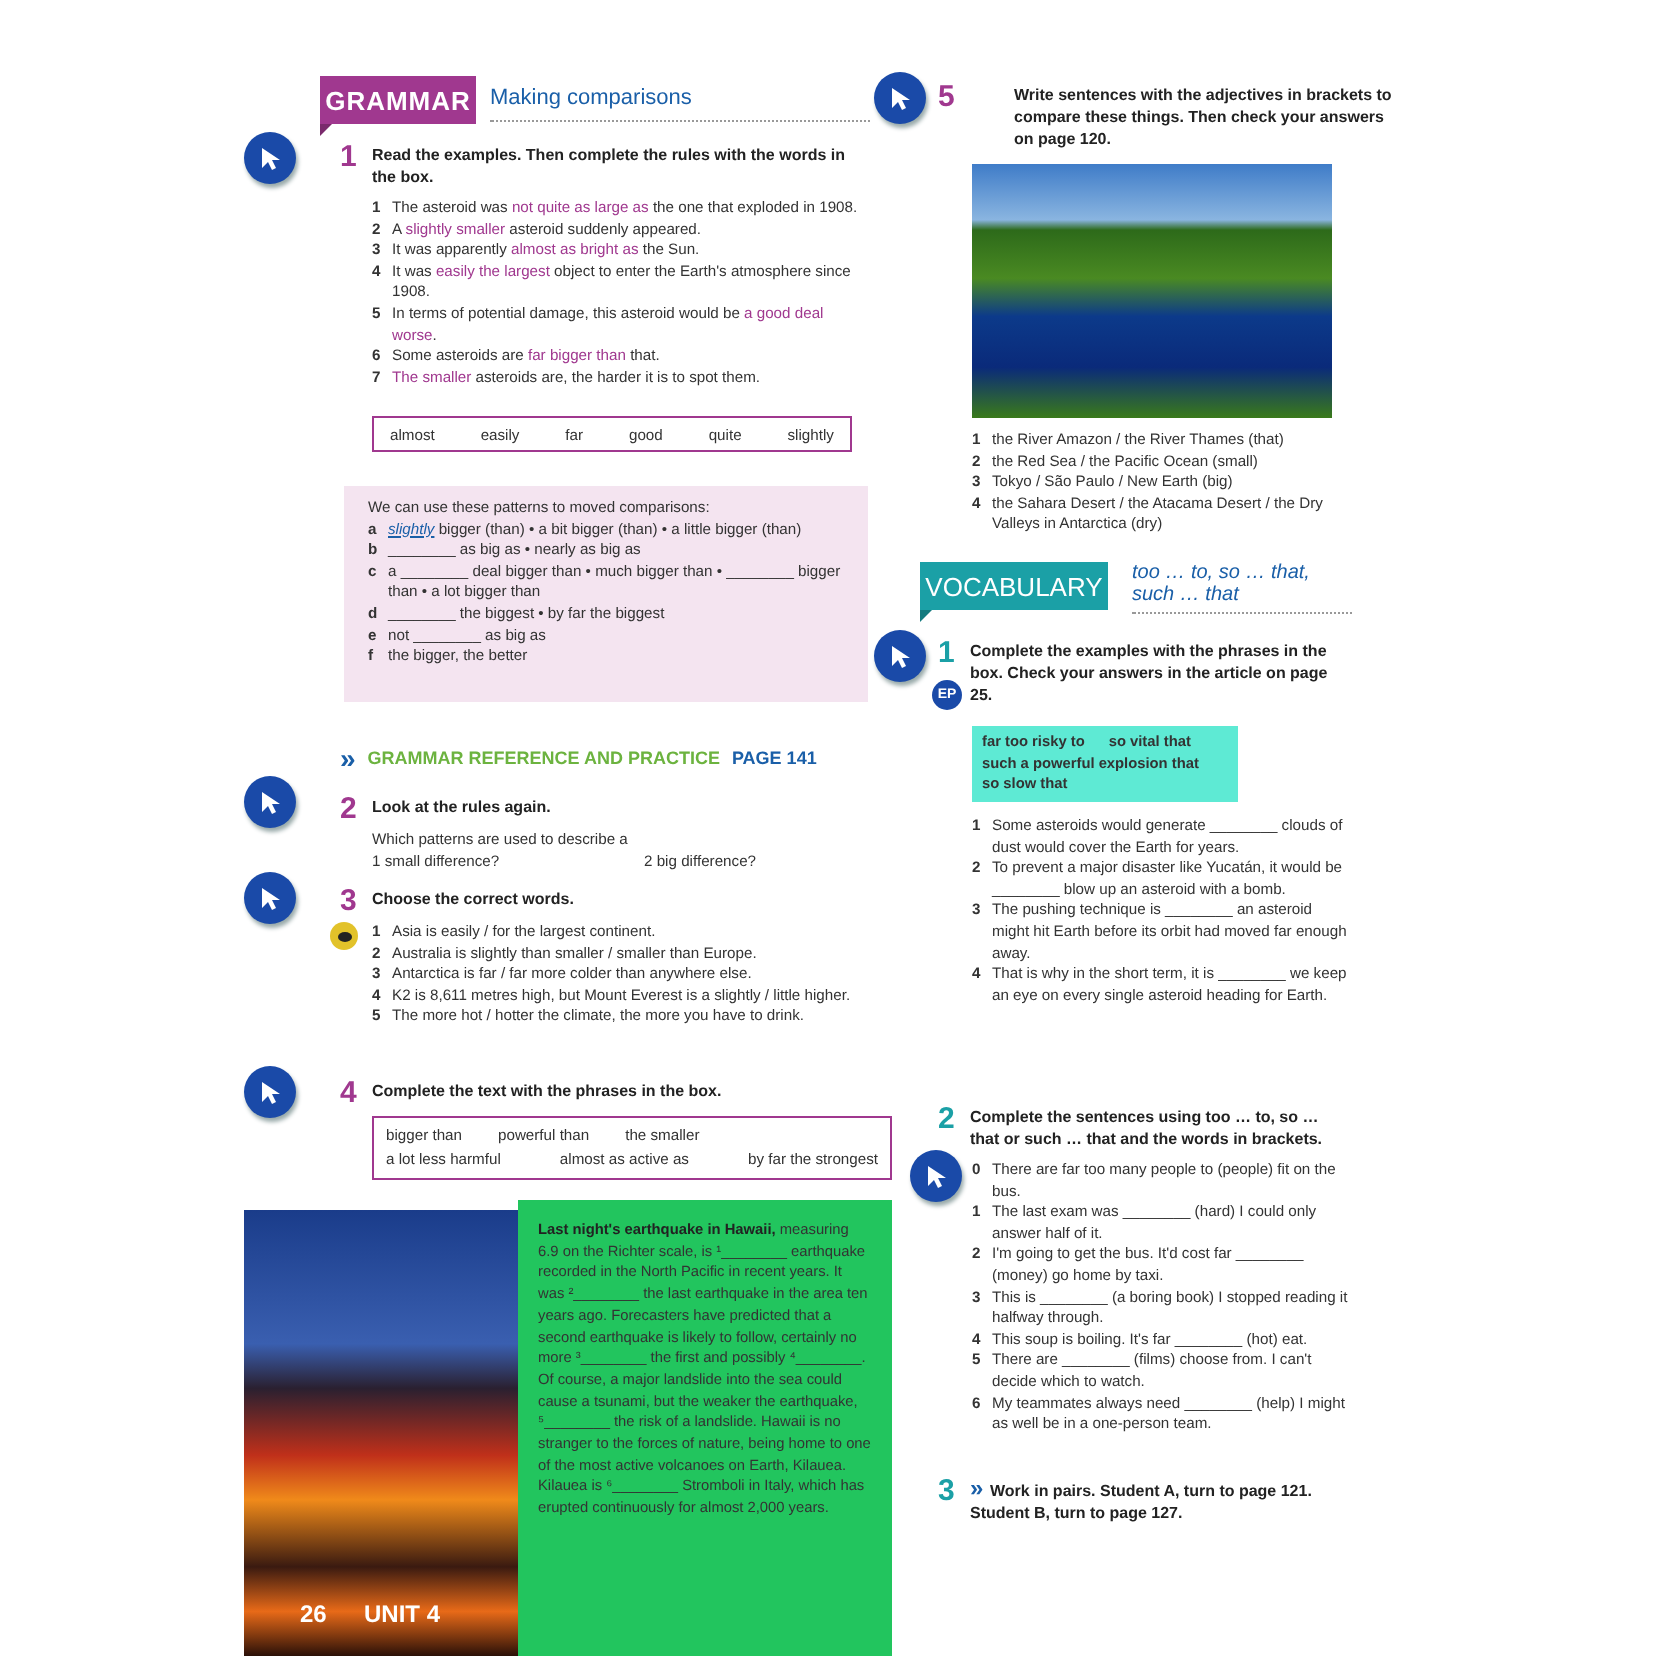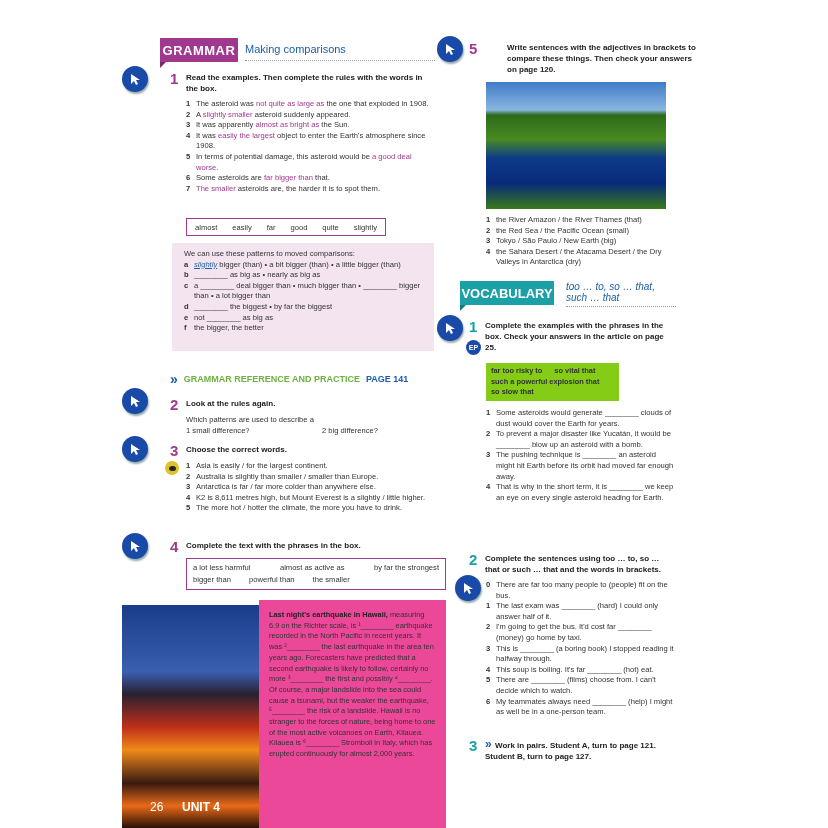--- a/index.html
+++ b/index.html
@@ -84,21 +84,21 @@
     </div>
   <div class="li">
       <span class="n">6</span>
       <span><span>Some asteroids are </span><span class="hlb">far bigger than</span><span> that.</span></span>
     </div>
   <div class="li">
       <span class="n">7</span>
       <span><span></span><span class="hlb">The smaller</span><span> asteroids are, the harder it is to spot them.</span></span>
     </div>
 </div>
-<div class="abs box" style="left:186px;top:218px;width:200px;height:18px">
+<div class="abs box" style="left:186px;top:208px;width:240px;height:18px">
   <span>almost</span>
     <span>easily</span>
     <span>far</span>
     <span>good</span>
     <span>quite</span>
     <span>slightly</span>
 </div>
 <div class="abs" style="left:172px;top:243px;width:262px;height:108px;background:#f4e4f0;padding:6px 12px">
   <div class="li">We can use these patterns to moved comparisons:</div>
   <div class="li">
@@ -163,37 +163,37 @@
     </div>
   <div class="li">
       <span class="n">5</span>
       <span>The more hot / hotter the climate, the more you have to drink.</span>
     </div>
 </div>
 
 <div class="abs num" style="left:170px;top:538px">4</div>
 <div class="abs instr" style="left:186px;top:540px">Complete the text with the phrases in the box.</div>
 <div class="abs" style="left:186px;top:558px;width:260px;height:32px;border:1px solid #a0388f;padding:3px 6px;font-size:7.6px;line-height:12px">
+  <div style="display:flex;gap:18px">
+      <span>bigger than</span>
+      <span>powerful than</span>
+      <span>the smaller</span>
+    </div>
   <div style="display:flex;justify-content:space-between">
       <span>a lot less harmful</span>
       <span>almost as active as</span>
       <span>by far the strongest</span>
     </div>
-  <div style="display:flex;gap:18px">
-      <span>bigger than</span>
-      <span>powerful than</span>
-      <span>the smaller</span>
-    </div>
 </div>
 
 <div class="abs" style="left:122px;top:605px;width:137px;height:223px;background:linear-gradient(180deg,#1a3c8a 0%,#3a5fb0 30%,#2a2030 40%,#c0301a 55%,#f08a1a 65%,#3a1a10 80%,#e86a18 90%,#2a1008 100%)">
-  <div style="position:absolute;left:28px;bottom:14px;color:#fff;font-weight:normal;font-size:12px">26</div>
+  <div style="position:absolute;left:28px;bottom:14px;color:#fff;font-weight:bold;font-size:12px">26</div>
   <div style="position:absolute;left:60px;bottom:14px;color:#fff;font-weight:bold;font-size:12px">UNIT 4</div>
 </div>
-<div class="abs" style="left:259px;top:600px;width:187px;height:228px;background:#ec4899;padding:10px 10px;font-size:7.4px;line-height:10.7px;color:#333">
+<div class="abs" style="left:259px;top:600px;width:187px;height:228px;background:#22c55e;padding:10px 10px;font-size:7.4px;line-height:10.7px;color:#333">
   <span style="font-weight:bold;color:#222">Last night's earthquake in Hawaii,</span> <span>measuring 6.9 on the Richter scale, is ¹________ earthquake recorded in the North Pacific in recent years. It was ²________ the last earthquake in the area ten years ago. Forecasters have predicted that a second earthquake is likely to follow, certainly no more ³________ the first and possibly ⁴________. Of course, a major landslide into the sea could cause a tsunami, but the weaker the earthquake, ⁵________ the risk of a landslide. Hawaii is no stranger to the forces of nature, being home to one of the most active volcanoes on Earth, Kilauea. Kilauea is ⁶________ Stromboli in Italy, which has erupted continuously for almost 2,000 years.</span>
 </div>
 
 <div class="abs num" style="left:469px;top:40px;color:#a0388f">5</div>
 <div class="abs instr" style="left:507px;top:42px;width:195px">Write sentences with the adjectives in brackets to compare these things. Then check your answers on page 120.</div>
 <div class="abs" style="left:486px;top:82px;width:180px;height:127px;background:linear-gradient(180deg,#3f7cc8 0%,#8ab5e0 22%,#2d6a1a 26%,#4a8a22 45%,#0c3a8a 60%,#0a2a7a 80%,#3a7a1a 100%)"></div>
 <div class="abs" style="left:486px;top:215px;width:190px">
   <div class="li">
       <span class="n">1</span>
       <span>the River Amazon / the River Thames (that)</span>
@@ -205,32 +205,32 @@
   <div class="li">
       <span class="n">3</span>
       <span>Tokyo / São Paulo / New Earth (big)</span>
     </div>
   <div class="li">
       <span class="n">4</span>
       <span>the Sahara Desert / the Atacama Desert / the Dry Valleys in Antarctica (dry)</span>
     </div>
 </div>
 
-<div class="abs" style="left:460px;top:281px;width:94px;height:24px;background:#1ba0a6;color:#fff;font-weight:bold;font-size:13px;display:flex;align-items:center;justify-content:center">VOCABULARY</div>
+<div class="abs" style="left:460px;top:281px;width:94px;height:24px;background:#1ba0a6;color:#fff;font-weight:normal;font-size:13px;display:flex;align-items:center;justify-content:center">VOCABULARY</div>
 <div class="abs" style="left:460px;top:305px;width:0;height:0;border-top:6px solid #137a7e;border-right:6px solid transparent"></div>
 <div class="abs" style="left:566px;top:281px;font-weight:normal;font-style:italic;font-size:10px;color:#1a5fa8;line-height:11px">
   <div>too … to, so … that,</div>
     <div>such … that</div>
 </div>
 <div class="abs" style="left:566px;top:306px;width:110px;border-bottom:1px dotted #999"></div>
 
 <div class="abs num teal" style="left:469px;top:318px">1</div>
 <div class="abs" style="left:466px;top:340px;width:15px;height:15px;border-radius:50%;background:#1a4aa8;color:#fff;font-size:7px;font-weight:bold;display:flex;align-items:center;justify-content:center">EP</div>
 <div class="abs instr" style="left:485px;top:320px;width:190px">Complete the examples with the phrases in the box. Check your answers in the article on page 25.</div>
-<div class="abs" style="left:486px;top:363px;width:133px;height:38px;background:#84cc16;padding:3px 5px;font-size:7.4px;line-height:10.5px;font-weight:bold;color:#333">
+<div class="abs" style="left:486px;top:363px;width:133px;height:38px;background:#5eead4;padding:3px 5px;font-size:7.4px;line-height:10.5px;font-weight:bold;color:#333">
   <div style="display:flex;gap:12px">
       <span>far too risky to</span>
       <span>so vital that</span>
     </div>
   <div>such a powerful explosion that</div>
   <div>so slow that</div>
 </div>
 <div class="abs" style="left:486px;top:408px;width:188px">
   <div class="li">
       <span class="n">1</span>

